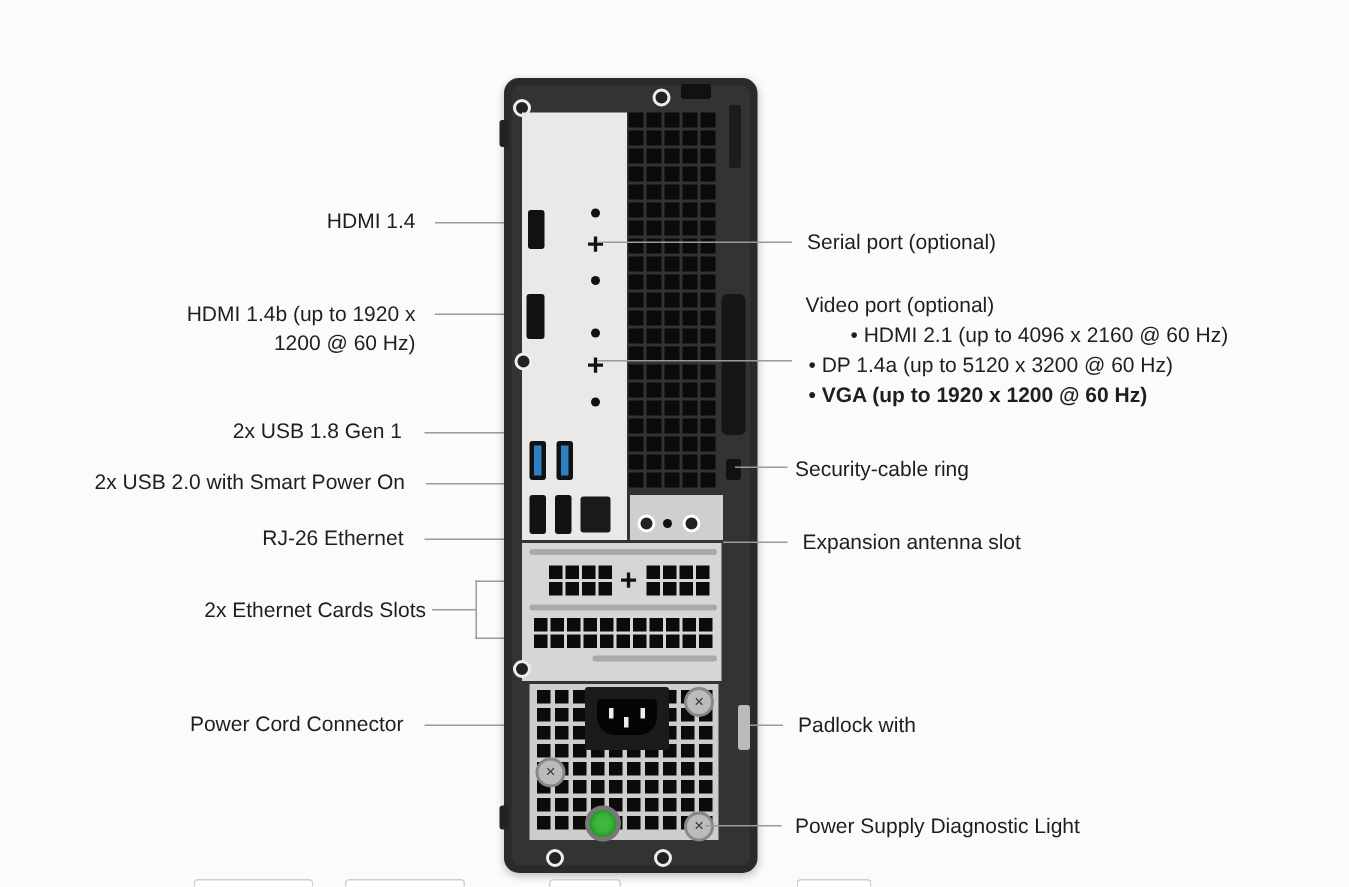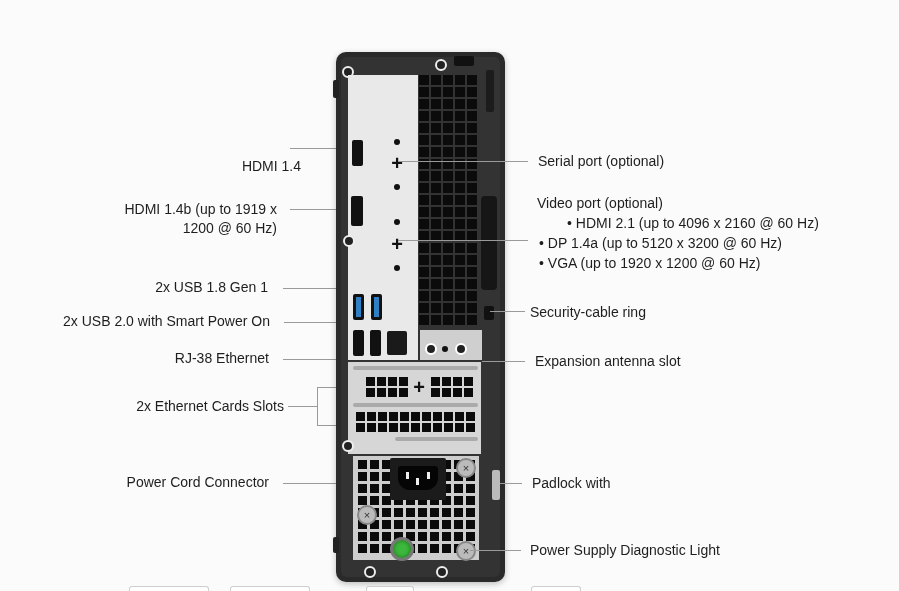--- a/index.html
+++ b/index.html
@@ -21,34 +21,34 @@
   .dot { position:absolute; width:6px; height:6px; background:#111; border-radius:50%; }
   .plus { position:absolute; color:#111; font-weight:bold; font-size:20px; line-height:20px; width:20px; text-align:center; }
   .screw { position:absolute; width:16px; height:16px; border-radius:50%; background:#bbb; border:2px solid #888;
            font-size:11px; line-height:16px; text-align:center; color:#333; }
   .ring { position:absolute; width:8px; height:8px; border-radius:50%; border:2px solid #eee; background:#222; }
   .bottom-tab { position:absolute; top:586px; height:10px; border:1px solid #cfcfcf; border-bottom:none; background:#fff; border-radius:3px 3px 0 0; }
 </style>
 </head>
 <body>
 
-<div class="lbl r" style="right:598px; top:137px;margin-top:19px;">HDMI 1.4</div>
+<div class="lbl r" style="right:622px; top:137px;">HDMI 1.4</div>
 <div class="line" style="left:290px; top:148px; width:62px;"></div>
 
-<div class="lbl r" style="right:622px; top:199px;">HDMI 1.4b (up to 1919 x</div>
+<div class="lbl r" style="right:622px; top:199px;">HDMI 1.4b (up to 1920 x</div>
 <div class="lbl r" style="right:622px; top:218px;">1200 @ 60 Hz)</div>
 <div class="line" style="left:290px; top:209px; width:62px;"></div>
 
 <div class="lbl r" style="right:631px; top:277px;">2x USB 1.8 Gen 1</div>
 <div class="line" style="left:283px; top:288px; width:75px;"></div>
 
 <div class="lbl r" style="right:629px; top:311px;">2x USB 2.0 with Smart Power On</div>
 <div class="line" style="left:284px; top:322px; width:74px;"></div>
 
-<div class="lbl r" style="right:630px; top:348px;">RJ-38 Ethernet</div>
+<div class="lbl r" style="right:630px; top:348px;">RJ-26 Ethernet</div>
 <div class="line" style="left:283px; top:359px; width:120px;"></div>
 
 <div class="lbl r" style="right:615px; top:396px;">2x Ethernet Cards Slots</div>
 <div class="line" style="left:288px; top:406px; width:29px;"></div>
 <div class="vline" style="left:317px; top:387px; height:39px;"></div>
 <div class="line" style="left:317px; top:387px; width:40px;"></div>
 <div class="line" style="left:317px; top:425px; width:40px;"></div>
 
 <div class="lbl r" style="right:630px; top:472px;">Power Cord Connector</div>
 <div class="line" style="left:283px; top:483px; width:130px;"></div>
@@ -354,21 +354,21 @@
 <div class="ring" style="left:364px; top:566px;"></div>
 <div class="ring" style="left:436px; top:566px;"></div>
 
 <div class="line" style="left:398px; top:161px; width:130px;"></div>
 <div class="lbl" style="left:538px; top:151px;">Serial port (optional)</div>
 
 <div class="lbl" style="left:537px; top:193px;text-align:right;">Video port (optional)</div>
 <div class="lbl" style="left:567px; top:213px;">• HDMI 2.1 (up to 4096 x 2160 @ 60 Hz)</div>
 <div class="line" style="left:398px; top:240px; width:130px;"></div>
 <div class="lbl" style="left:539px; top:233px;">• DP 1.4a (up to 5120 x 3200 @ 60 Hz)</div>
-<div class="lbl" style="left:539px; top:253px;">• VGA (up to 1920 x 1200 @ 60 Hz)</div>
+<div class="lbl" style="left:539px; top:253px;font-weight:bold;">• VGA (up to 1920 x 1200 @ 60 Hz)</div>
 
 <div class="line" style="left:490px; top:311px; width:35px;"></div>
 <div class="lbl" style="left:530px; top:302px;">Security-cable ring</div>
 
 <div class="line" style="left:482px; top:361px; width:43px;"></div>
 <div class="lbl" style="left:535px; top:351px;">Expansion antenna slot</div>
 
 <div class="line" style="left:500px; top:483px; width:22px;"></div>
 <div class="lbl" style="left:532px; top:473px;">Padlock with</div>
 

